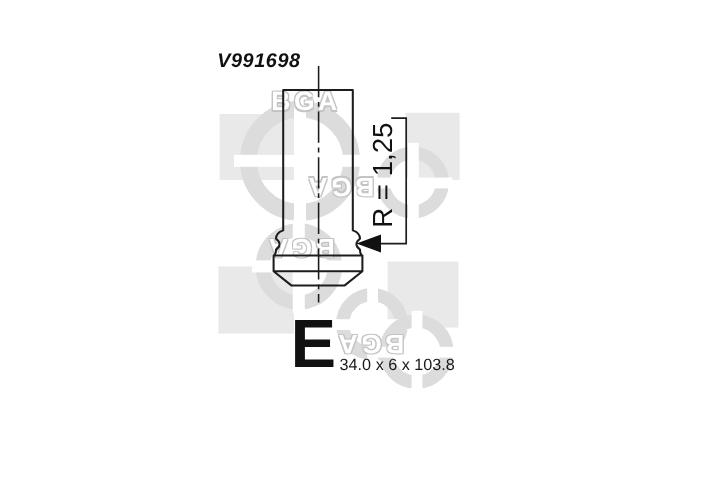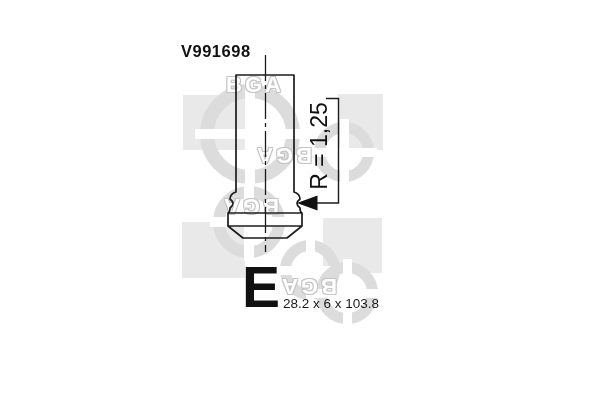--- a/index.html
+++ b/index.html
@@ -30,21 +30,21 @@
   .wm-t1{left:215px;top:72px;}
   .wm-t2{left:210px;top:193px;transform:rotate(180deg);}
   .wm-t3{left:268px;top:273px;transform:rotate(180deg);}
   .wm-t4{left:243px;top:142px;transform:rotate(180deg);}
   
   .drawing{position:absolute;left:0;top:0;}
   
   .part-number{
     position:absolute;left:181px;top:43px;
     font-size:16.5px;font-weight:bold;color:#111;
-    letter-spacing:0.5px;line-height:1;
+    letter-spacing:0.5px;line-height:1;font-style:italic;
   }
   .radius-label{
     position:absolute;left:268px;top:133px;
     width:102px;height:26px;
     transform:rotate(-90deg);
     text-align:center;
     font-size:23px;color:#111;line-height:26px;
   }
   .type-letter{
     position:absolute;left:242px;top:259px;
@@ -110,15 +110,15 @@
     <line x1="265.5" y1="55" x2="265.5" y2="252" stroke="#1c1c1c" stroke-width="1.3" stroke-dasharray="26 4 4 4"></line>
 
     <polyline points="326,98.5 338.5,98.5 338.5,203 317,203" fill="none" stroke="#1c1c1c" stroke-width="1.4"></polyline>
 
     <polygon points="297,203 317.5,195.5 317.5,210.5" fill="#111111"></polygon>
   </svg>
 
   <div class="part-number">V991698</div>
   <div class="radius-label">R = 1,25</div>
   <div class="type-letter">E</div>
-  <div class="dims-label">28.2 x 6 x 103.8</div>
+  <div class="dims-label">34.0 x 6 x 103.8</div>
 
 </div>
 
 </body></html>

